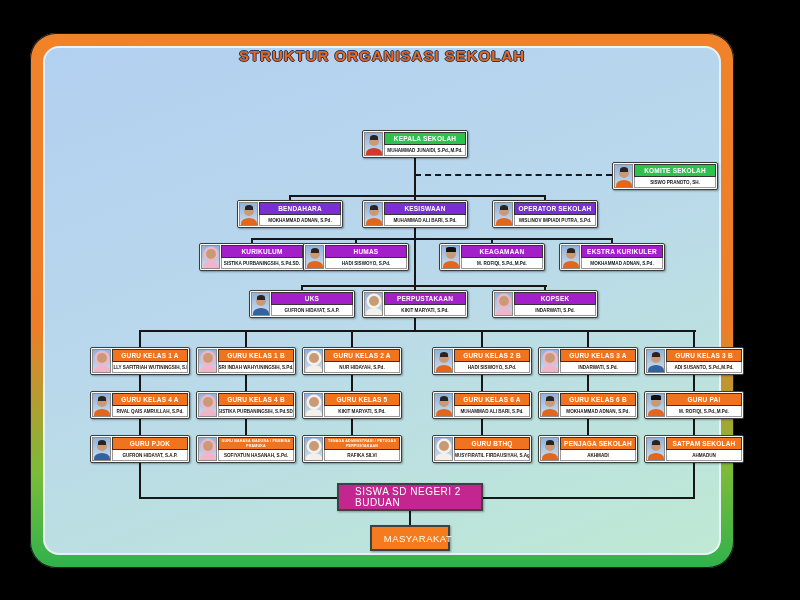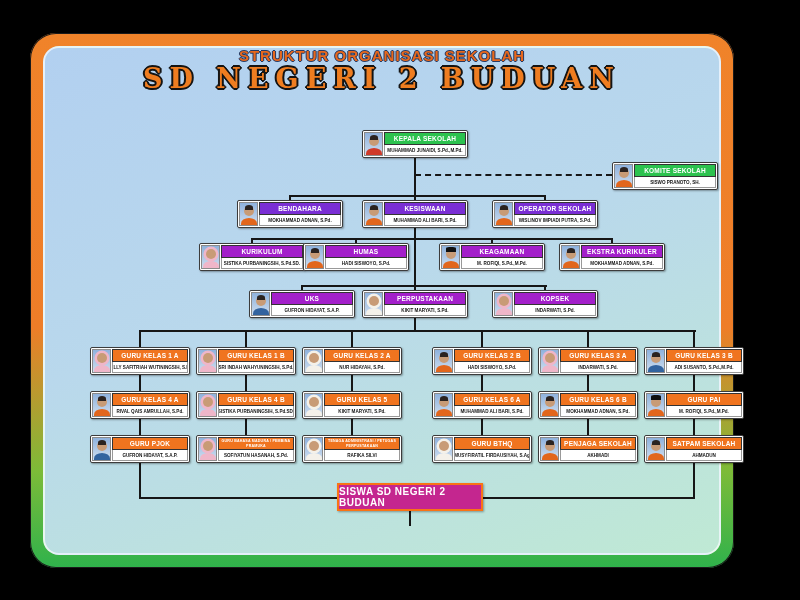--- a/index.html
+++ b/index.html
@@ -48,34 +48,33 @@
   .hdr.small{font-size:3.6px;white-space:normal;line-height:1.15;padding:0 1px;}
   .hdr-green{background:#2cc24e;}
   .hdr-purple{background:#7a2ed4;}
   .hdr-violet{background:#a31fca;}
   .hdr-orange{background:#f0741f;}
   .nm{flex:1;display:flex;align-items:center;justify-content:center;font-size:4.6px;font-weight:bold;
       color:#141414;background:#fff;border:1px solid #999;border-top:none;
       white-space:nowrap;overflow:hidden;text-align:center;}
   
   .bigbox{position:absolute;display:flex;align-items:center;justify-content:center;color:#fff;
-          font-weight:bold;border:2px solid #f97316;box-sizing:border-box;letter-spacing:.5px;
-          box-shadow:1px 1px 2px rgba(0,0,0,.35);}
+          font-weight:normal;border:2px solid #404040;box-sizing:border-box;letter-spacing:.5px;
+          box-shadow:1px 1px 2px rgba(0,0,0,.35);padding-left:16px;}
   #siswa-box{left:337px;top:483px;width:146px;height:28px;background:#c4268f;font-size:10px;}
   #masyarakat-box{left:370px;top:525px;width:80px;height:26px;background:#f47c1f;font-size:9.5px;}
 </style>
 </head>
 <body>
 
 <div id="stage">
   <div id="frame"></div>
   <div id="panel"></div>
 
   <div class="t1">STRUKTUR ORGANISASI SEKOLAH</div>
-  <div class="t2">SD NEGERI 2 BUDUAN</div>
 
   <div id="lines" style="position: absolute; inset: 0px;">
       <div class="ln" style="left: 414px; top: 158px; width: 2px; height: 37px;"></div>
       <div class="ln dash" style="left: 415px; top: 174px; width: 197px; height: 0px;"></div>
       <div class="ln" style="left: 289px; top: 195px; width: 257px; height: 2px;"></div>
       <div class="ln" style="left: 289px; top: 197px; width: 2px; height: 6px;"></div>
       <div class="ln" style="left: 414px; top: 195px; width: 2px; height: 8px;"></div>
       <div class="ln" style="left: 544px; top: 197px; width: 2px; height: 6px;"></div>
       <div class="ln" style="left: 414px; top: 228px; width: 2px; height: 12px;"></div>
       <div class="ln" style="left: 251px; top: 238px; width: 362px; height: 2px;"></div>
@@ -398,13 +397,14 @@
       <span class="torso"></span>
     </div>
     <div class="right">
       <div class="hdr hdr-orange">SATPAM SEKOLAH</div>
       <div class="nm">AHMADUN</div>
     </div>
   </div>
     </div>
 
   <div id="siswa-box" class="bigbox">SISWA SD NEGERI 2 BUDUAN</div>
+  <div id="masyarakat-box" class="bigbox">MASYARAKAT</div>
 </div>
 
 </body></html>

